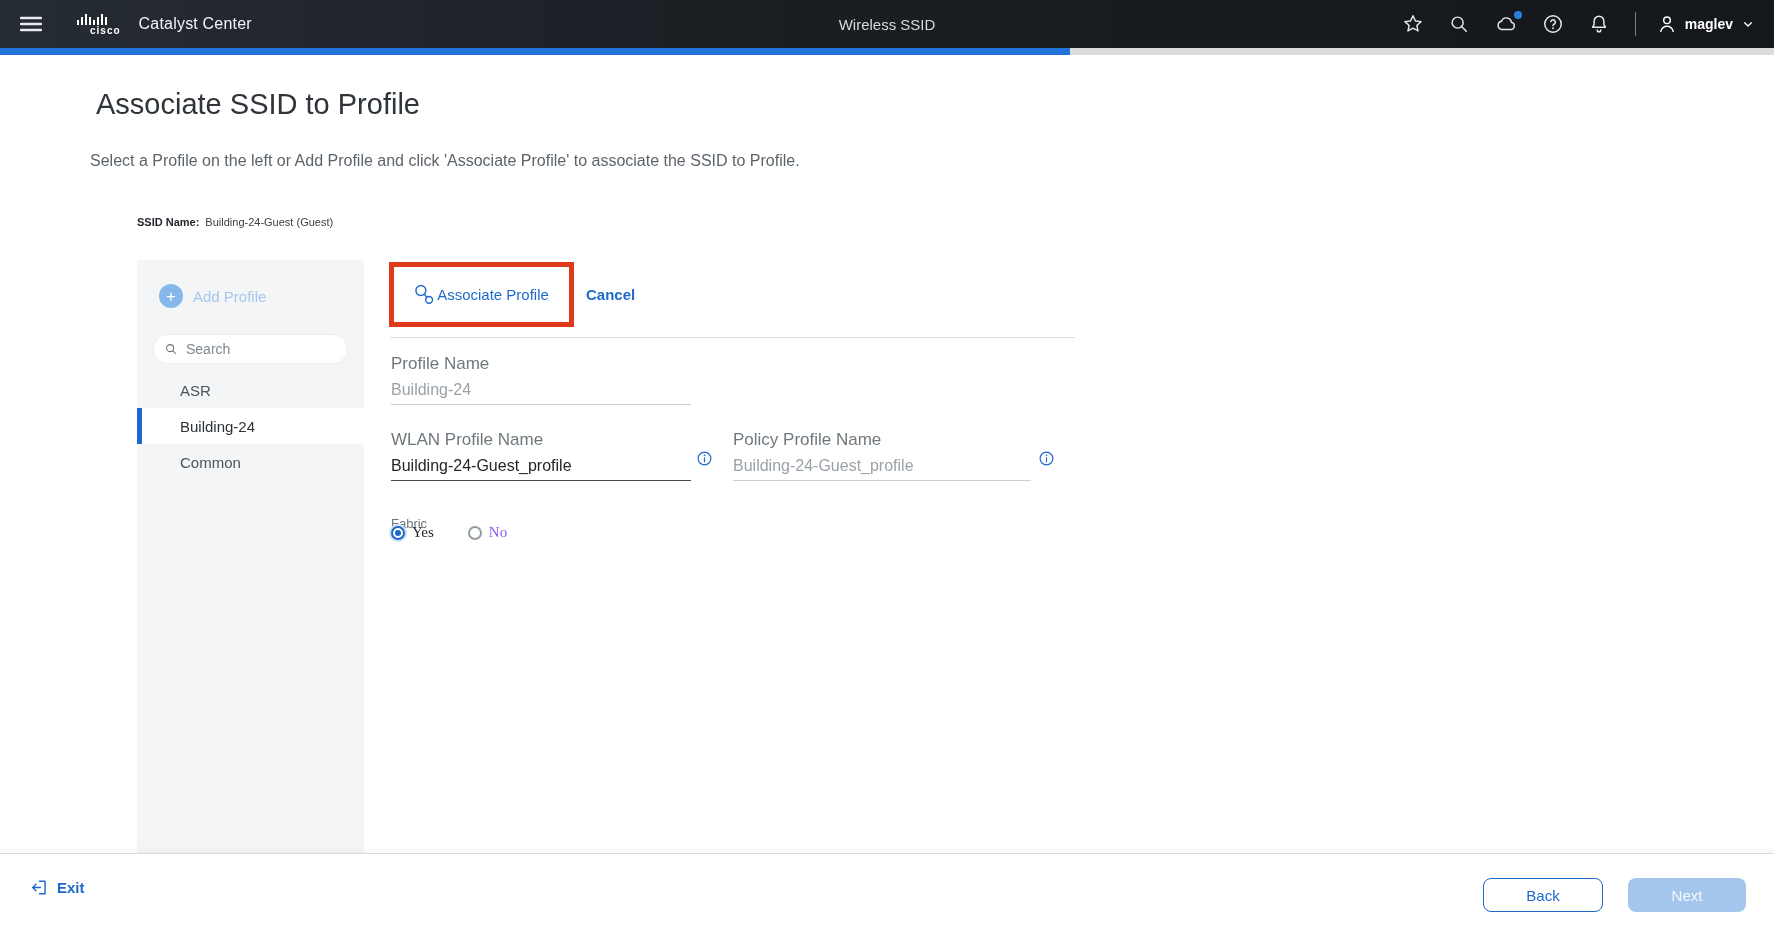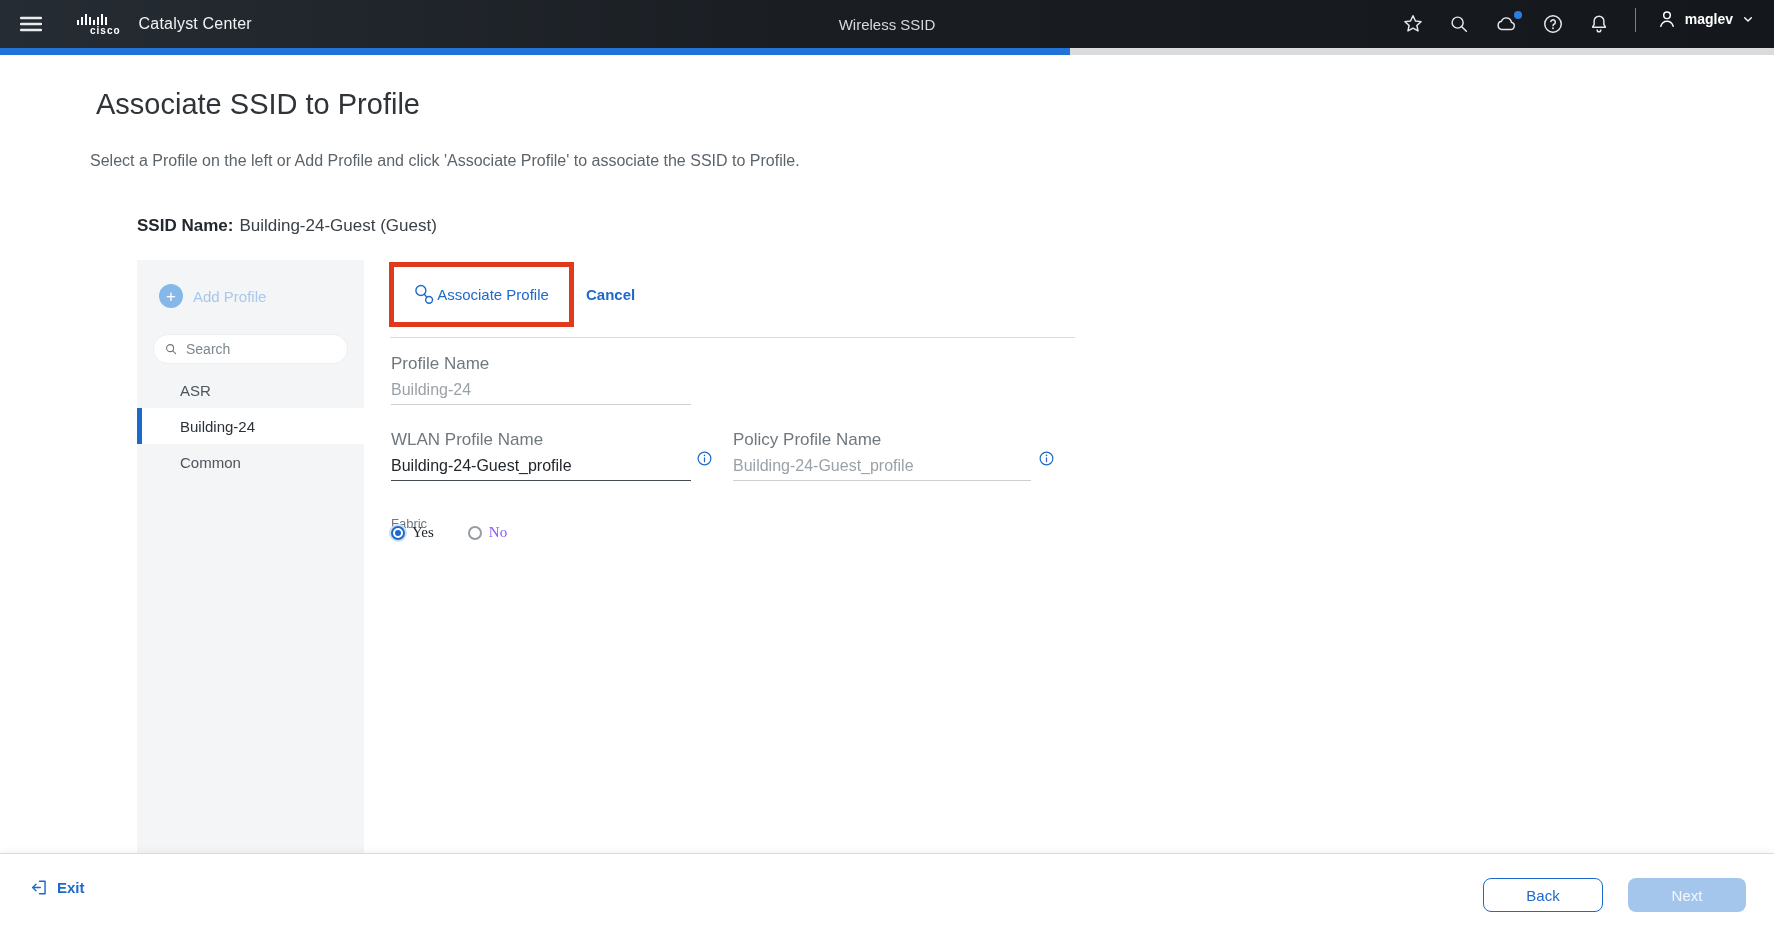--- a/index.html
+++ b/index.html
@@ -10,36 +10,36 @@
   
   .header { position:absolute; top:0; left:0; width:100%; height:48px;
     background:linear-gradient(90deg,#262c33 0%,#1a1e23 45%,#14171b 100%);
     display:flex; align-items:center; color:#e9ecee; }
   .h-left { display:flex; align-items:center; gap:18px; padding-left:14px; }
   .hamburger { background:none; border:none; cursor:pointer; padding:6px; display:flex; }
   .cisco-logo { display:flex; flex-direction:column; align-items:center; line-height:1; }
   .cisco-word { font-size:10px; font-weight:bold; letter-spacing:1px; color:#fff; margin-top:1px;margin-left:24px; }
   .product-title { font-size:16px; color:#f0f3f5; letter-spacing:.2px; }
   .h-center { position:absolute; left:50%; transform:translateX(-50%); font-size:15px; color:#d5dade; }
-  .h-right { position:absolute; right:18px; display:flex; align-items:flex-start; gap:14px; }
+  .h-right { position:absolute; right:18px; display:flex; align-items:center; gap:14px; }
   .h-icon-btn { background:none; border:none; cursor:pointer; padding:5px; display:flex; position:relative; color:#e6e9eb; }
   .h-icon-btn svg { display:block; }
   .cloud-badge { position:absolute; top:3px; right:1px; width:8px; height:8px; border-radius:50%; background:#2b7de0; }
   .h-divider { width:1px; height:24px; background:rgba(255,255,255,.45); margin:0 6px; }
   .user-group { display:flex; align-items:center; gap:7px; background:none; border:none; cursor:pointer; color:#fff; }
   .user-name { font-size:14px; font-weight:bold; color:#fff; }
 
   
   .progress { position:absolute; top:48px; left:0; width:100%; height:7px; background:#d9dbdd; }
   .progress-fill { height:100%; background:#2273d8; }
 
   
   .page-heading { position:absolute; left:96px; top:88px; font-size:29px; font-weight:400; color:#2e3439; }
   .page-subtitle { position:absolute; left:90px; top:152px; font-size:16px; color:#5c646b; }
-  .ssid-row { position:absolute; left:137px; top:216px; font-size:17px; color:#3a4147; }
+  .ssid-row { position:absolute; left:137px; top:216px; font-size:11px; color:#3a4147; }
   .ssid-label { font-weight:bold; color:#23282e; margin-right:6px; }
 
   
   .sidebar { position:absolute; left:137px; top:260px; width:227px; height:593px; background:#f3f5f6; }
   .add-profile { display:flex; align-items:center; gap:10px; margin:24px 0 0 22px; background:none; border:none; cursor:default; }
   .add-circle { width:24px; height:24px; border-radius:50%; background:#85b7e8; color:#fff; display:flex; align-items:center; justify-content:center; font-size:17px; line-height:1; }
   .add-label { font-size:15px; color:#a7c7ec; }
   .search-pill { position:absolute; left:16px; top:74px; width:195px; height:30px; background:#fff; border:1px solid #eceeef; border-radius:15px; display:flex; align-items:center; padding:0 10px; gap:8px; }
   .search-pill input { border:none; outline:none; width:100%; font-size:14px; color:#39434d; background:transparent; font-family:inherit; }
   .search-pill input::placeholder { color:#7d878d; }

